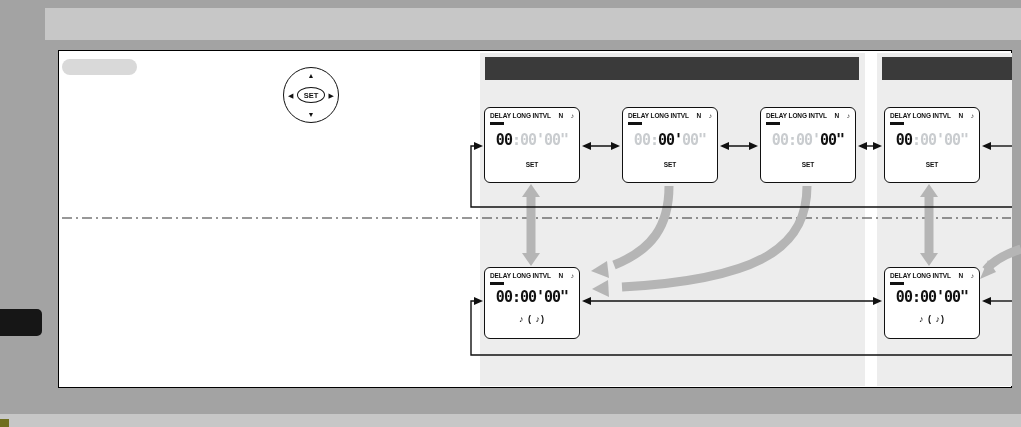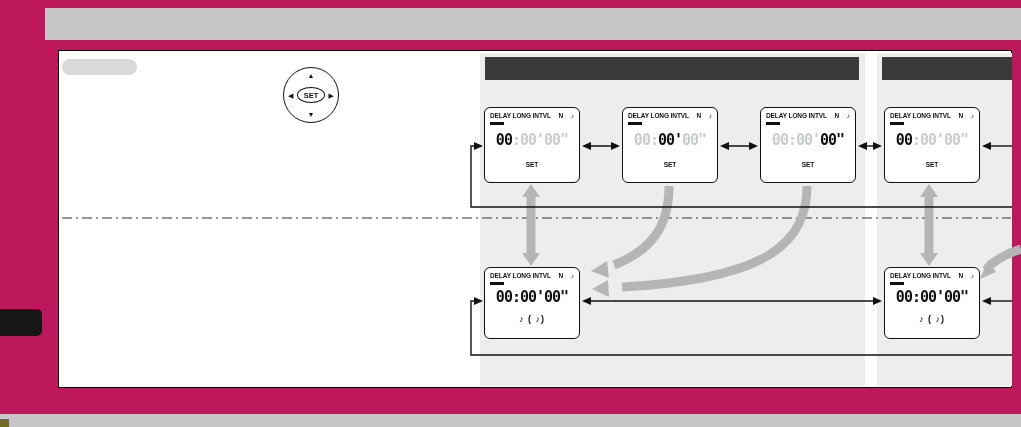--- a/index.html
+++ b/index.html
@@ -1,18 +1,18 @@
 <!DOCTYPE html>
 <html><head>
 <meta charset="utf-8">
 <style>
   * { margin:0; padding:0; box-sizing:border-box; }
   html,body { background:#fff; }
   body { font-family:"Liberation Sans", sans-serif; }
-  .page { position:relative; width:1021px; height:427px; background:#be185d; overflow:hidden; }
+  .page { position:relative; width:1021px; height:427px; background:#a3a3a3; overflow:hidden; }
 
   .top-bar { position:absolute; left:45px; top:8px; width:976px; height:32px; background:#c7c7c7; }
   .bottom-bar { position:absolute; left:0; top:414px; width:1021px; height:13px; background:#c7c7c7; }
   .corner-mark { position:absolute; left:0; top:419px; width:9px; height:8px; background:#6e6e1e; }
   .side-tab { position:absolute; left:0; top:309px; width:42px; height:27px; background:#161616; border-radius:0 5px 5px 0; }
 
   .main-box { position:absolute; left:58px; top:50px; width:954px; height:338px; border:1.4px solid #000; background:#fff; }
   .heading-pill { position:absolute; left:62px; top:59px; width:75px; height:16px; border-radius:8px; background:#d9d9d9; }
 
   .panel { position:absolute; background:#ededed; z-index:1; }

